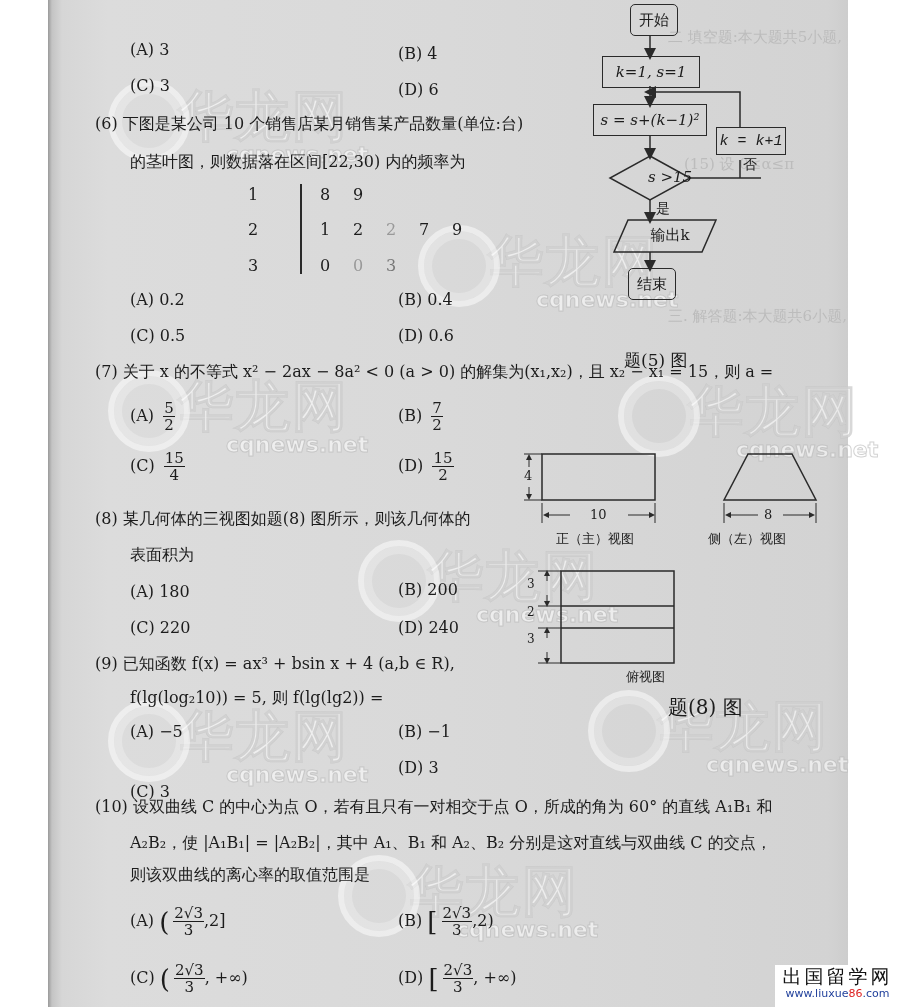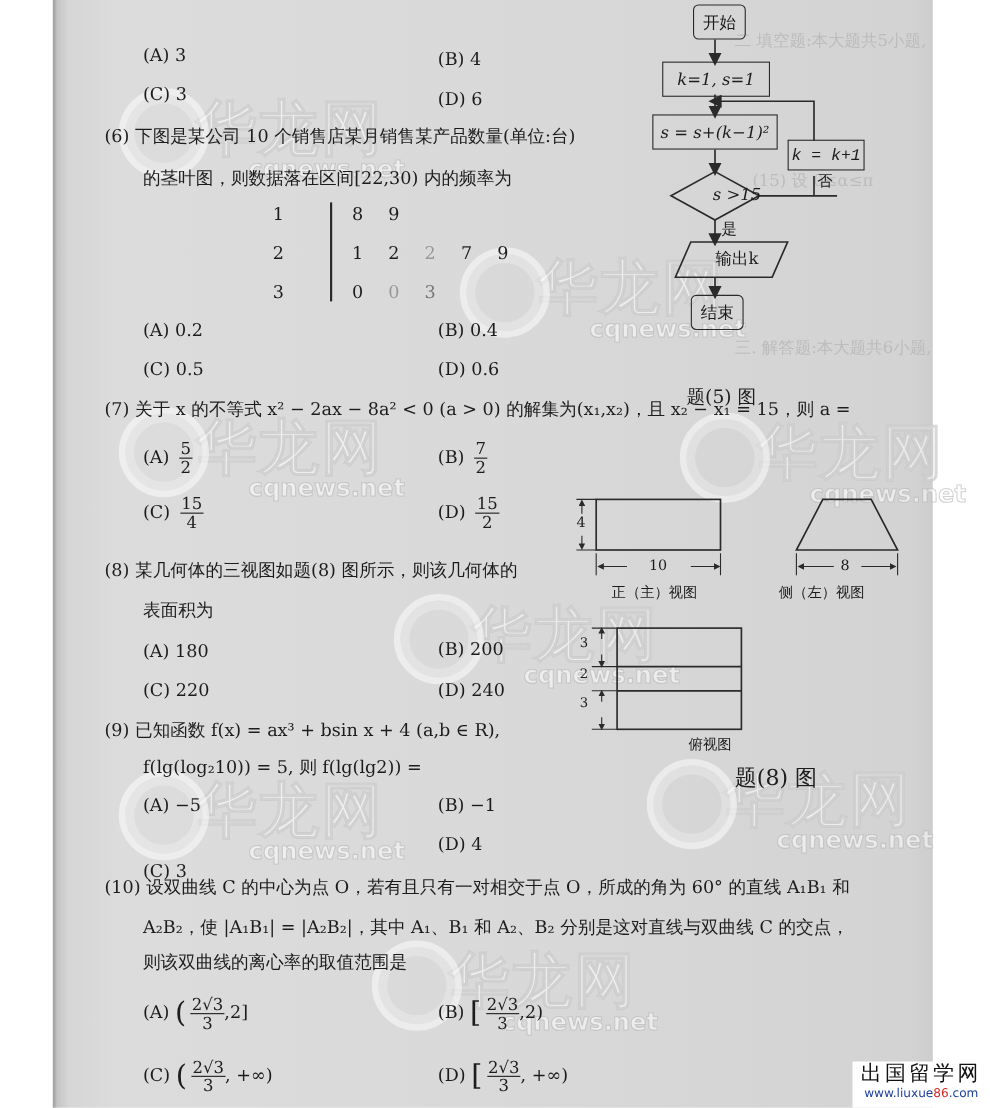--- a/index.html
+++ b/index.html
@@ -225,21 +225,21 @@
   <div class="opt" style="left:82px;top:582px;">(A) 180</div>
   <div class="opt" style="left:350px;top:580px;text-align:right;">(B) 200</div>
   <div class="opt" style="left:82px;top:618px;">(C) 220</div>
   <div class="opt" style="left:350px;top:618px;">(D) 240</div>
 
   <div class="t" style="left:47px;top:654px;">(9) 已知函数 f(x) = ax³ + bsin x + 4 (a,b ∈ R),</div>
   <div class="t" style="left:82px;top:688px;">f(lg(log₂10)) = 5, 则 f(lg(lg2)) =</div>
   <div class="opt" style="left:82px;top:722px;">(A) −5</div>
   <div class="opt" style="left:350px;top:722px;">(B) −1</div>
   <div class="opt" style="left:82px;top:758px;margin-top:24px;">(C) 3</div>
-  <div class="opt" style="left:350px;top:758px;">(D) 4</div>
+  <div class="opt" style="left:350px;top:758px;">(D) 3</div>
 
   <div class="t" style="left:47px;top:797px;">(10) 设双曲线 C 的中心为点 O，若有且只有一对相交于点 O，所成的角为 60° 的直线 A₁B₁ 和</div>
   <div class="t" style="left:82px;top:833px;">A₂B₂，使 |A₁B₁| = |A₂B₂|，其中 A₁、B₁ 和 A₂、B₂ 分别是这对直线与双曲线 C 的交点，</div>
   <div class="t" style="left:82px;top:865px;">则该双曲线的离心率的取值范围是</div>
 
   <div class="opt" style="left:82px;top:905px;">
     <span>(A)</span>
     <span style="font-size:26px;vertical-align:middle;">(</span><span class="frac"><span class="num">2√3</span><span>3</span></span><span>,2]</span>
   </div>
   <div class="opt" style="left:350px;top:905px;">

